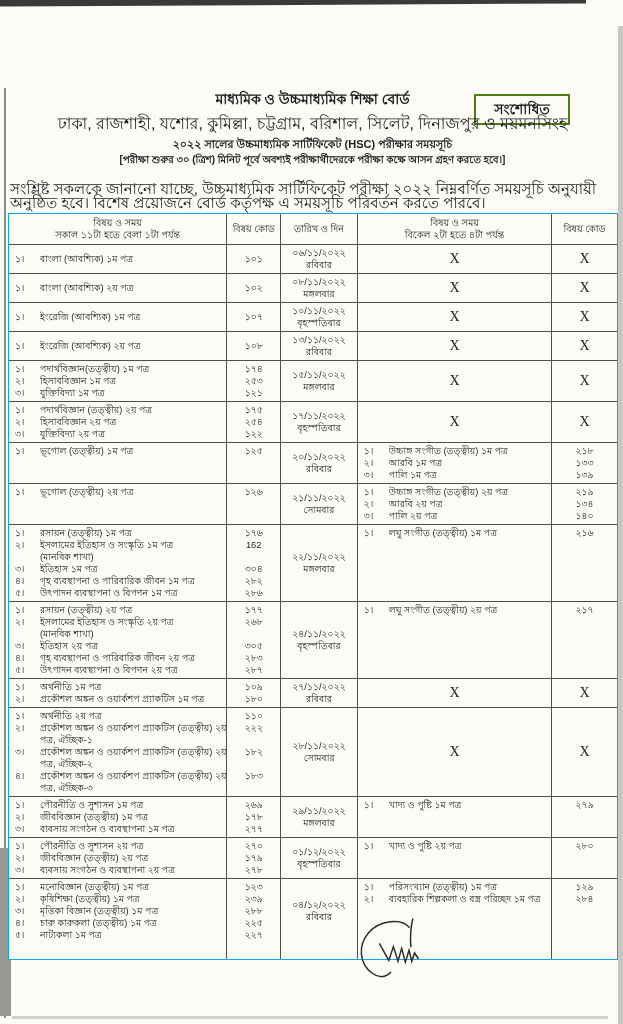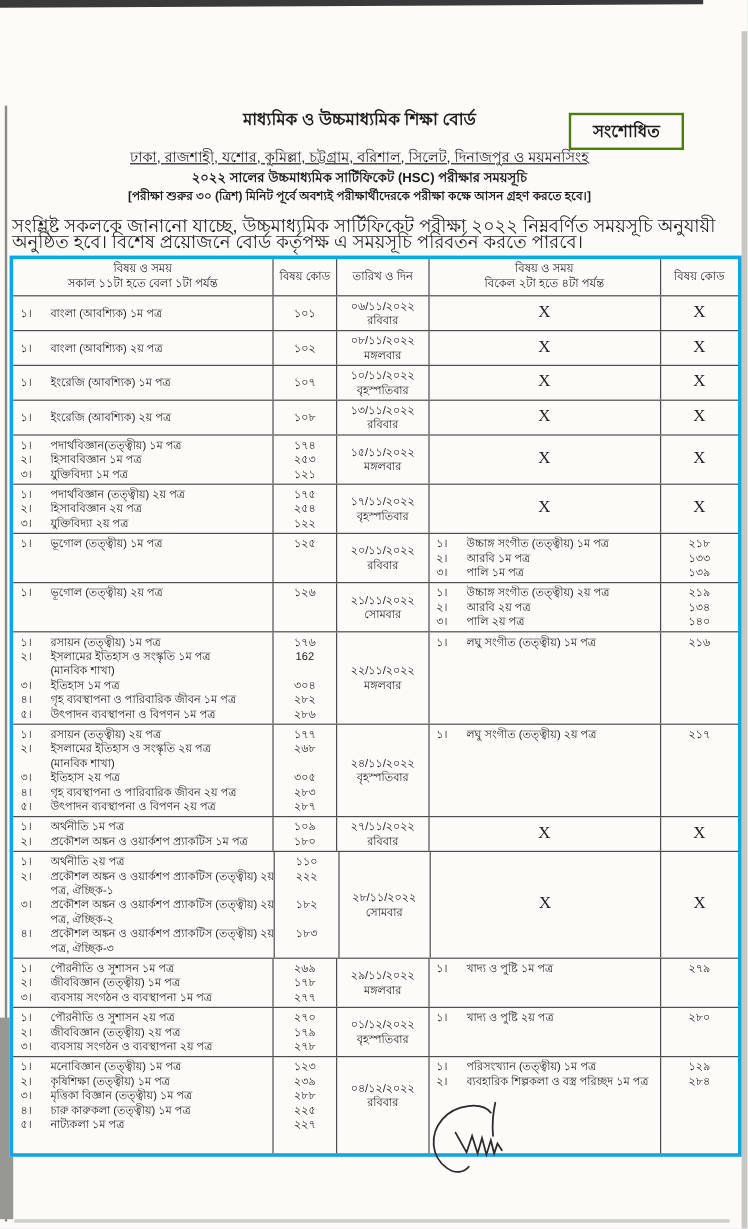--- a/index.html
+++ b/index.html
@@ -14,30 +14,30 @@
   .scan-right{position:absolute;top:26px;right:0;width:5px;height:998px;background:#c7c7c4;}
   .scan-left-line{position:absolute;top:88px;left:4px;width:2px;height:930px;background:#8a8a87;}
   .scan-left-wedge{position:absolute;bottom:8px;left:0;width:11px;height:168px;background:#979794;}
   .scan-bottom{position:absolute;bottom:5px;left:12px;width:596px;height:3px;background:#cfcfcc;}
 
   .revised-box{
     position:absolute;top:94px;right:53px;width:92px;height:27px;
     border:2px solid #4d7c0f;display:flex;align-items:center;justify-content:center;
     font-size:14px;font-weight:bold;background:#fcfbf8;
   }
-  .head{position:absolute;top:91px;left:12px;width:575px;text-align:center;line-height:1.25;}
+  .head{position:absolute;top:91px;left:25px;width:575px;text-align:center;line-height:1.25;}
   .h-title{font-size:14px;font-weight:bold;}
-  .h-sub{font-size:12px;margin-top:15px;text-decoration:underline;}
+  .h-sub{font-size:16px;margin-top:5px;}
   .h-exam{font-size:11px;font-weight:600;margin-top:4px;}
   .h-inst{font-size:10px;font-weight:bold;margin-top:3px;}
 
   .memo-row{position:absolute;top:169px;left:10px;width:604px;display:flex;justify-content:space-between;font-size:9.8px;}
   .intro{position:absolute;top:182px;left:10px;width:600px;font-size:15px;line-height:13.5px;}
 
-  .tbl{position:absolute;top:213px;left:8px;width:610px;border:3px solid #0ea5e9;box-sizing:border-box;background:#fcfbf8;}
+  .tbl{position:absolute;top:213px;left:8px;width:610px;border:1px solid #0ea5e9;box-sizing:border-box;background:#fcfbf8;}
   .row{display:flex;border-bottom:1px solid #4e4e4e;min-height:28px;}
   .row:last-child{border-bottom:none;}
   .c{border-right:1px solid #4e4e4e;box-sizing:border-box;display:flex;flex-direction:column;padding:2px 0;font-size:9.3px;line-height:12px;}
   .c1{width:219px;}
   .c2{width:54px;justify-content:space-between;}
   .c3{width:77px;justify-content:center;text-align:center;}
   .c4{width:195px;}
   .c5{width:65px;border-right:none;}
   .vcenter{justify-content:center;}
   .item{display:flex;}

